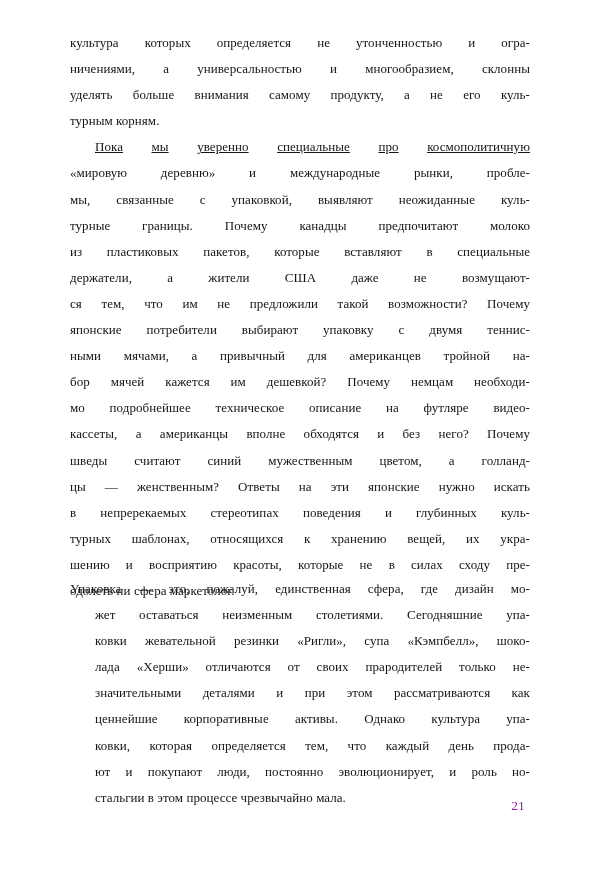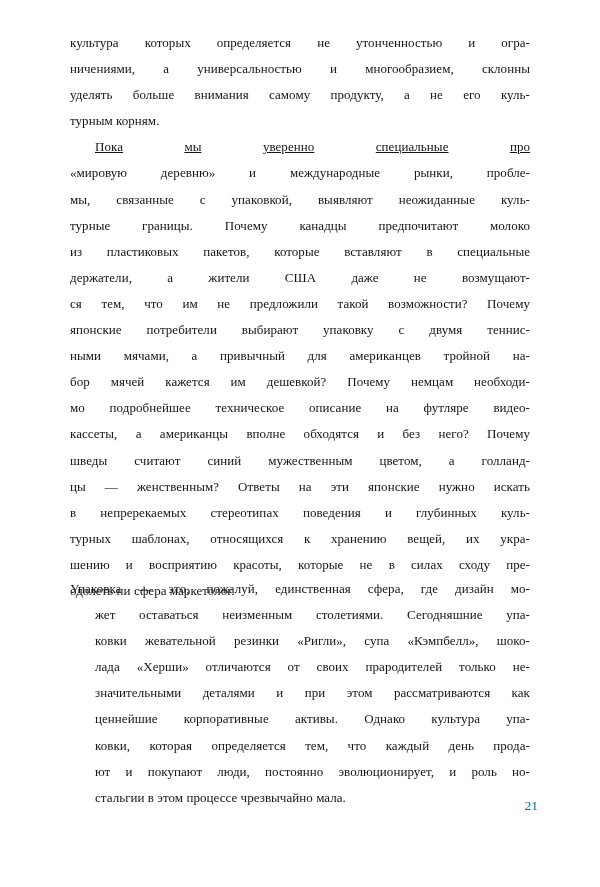--- a/index.html
+++ b/index.html
@@ -76,24 +76,24 @@
   #block-pull { left: 70px; width: 460px; }
   #block-pull .line { padding-left: 25px; box-sizing: border-box; }
   #block-pull .line.hang { padding-left: 0; }
 
   
   .folio {
     position: absolute;
     top: 798px;
     left: 498px;
     width: 40px;
-    text-align: right;
+    text-align: center;
     font-size: 13.5px;
     line-height: 16px;
-    color: #0369a1;
+    color: #a21caf;
     font-family: "Liberation Serif", "DejaVu Serif", serif;
   }
 </style>
 </head>
 <body>
 
 <div class="page">
 
   <div class="text-block" id="block-main">
       <div class="para">
@@ -127,20 +127,21 @@
         </div>
         <div class="line last">турным корням.</div>
       </div>
       <div class="para">
         <div class="line indent just">
           <span class="w">Пока</span>
           <span class="w">мы</span>
           <span class="w">уверенно</span>
           <span class="w">специальные</span>
           <span class="w">про</span>
+          <span class="w">космополитичную</span>
         </div>
         <div class="line just">
           <span class="w">«мировую</span>
           <span class="w">деревню»</span>
           <span class="w">и</span>
           <span class="w">международные</span>
           <span class="w">рынки,</span>
           <span class="w">пробле-</span>
         </div>
         <div class="line just">

